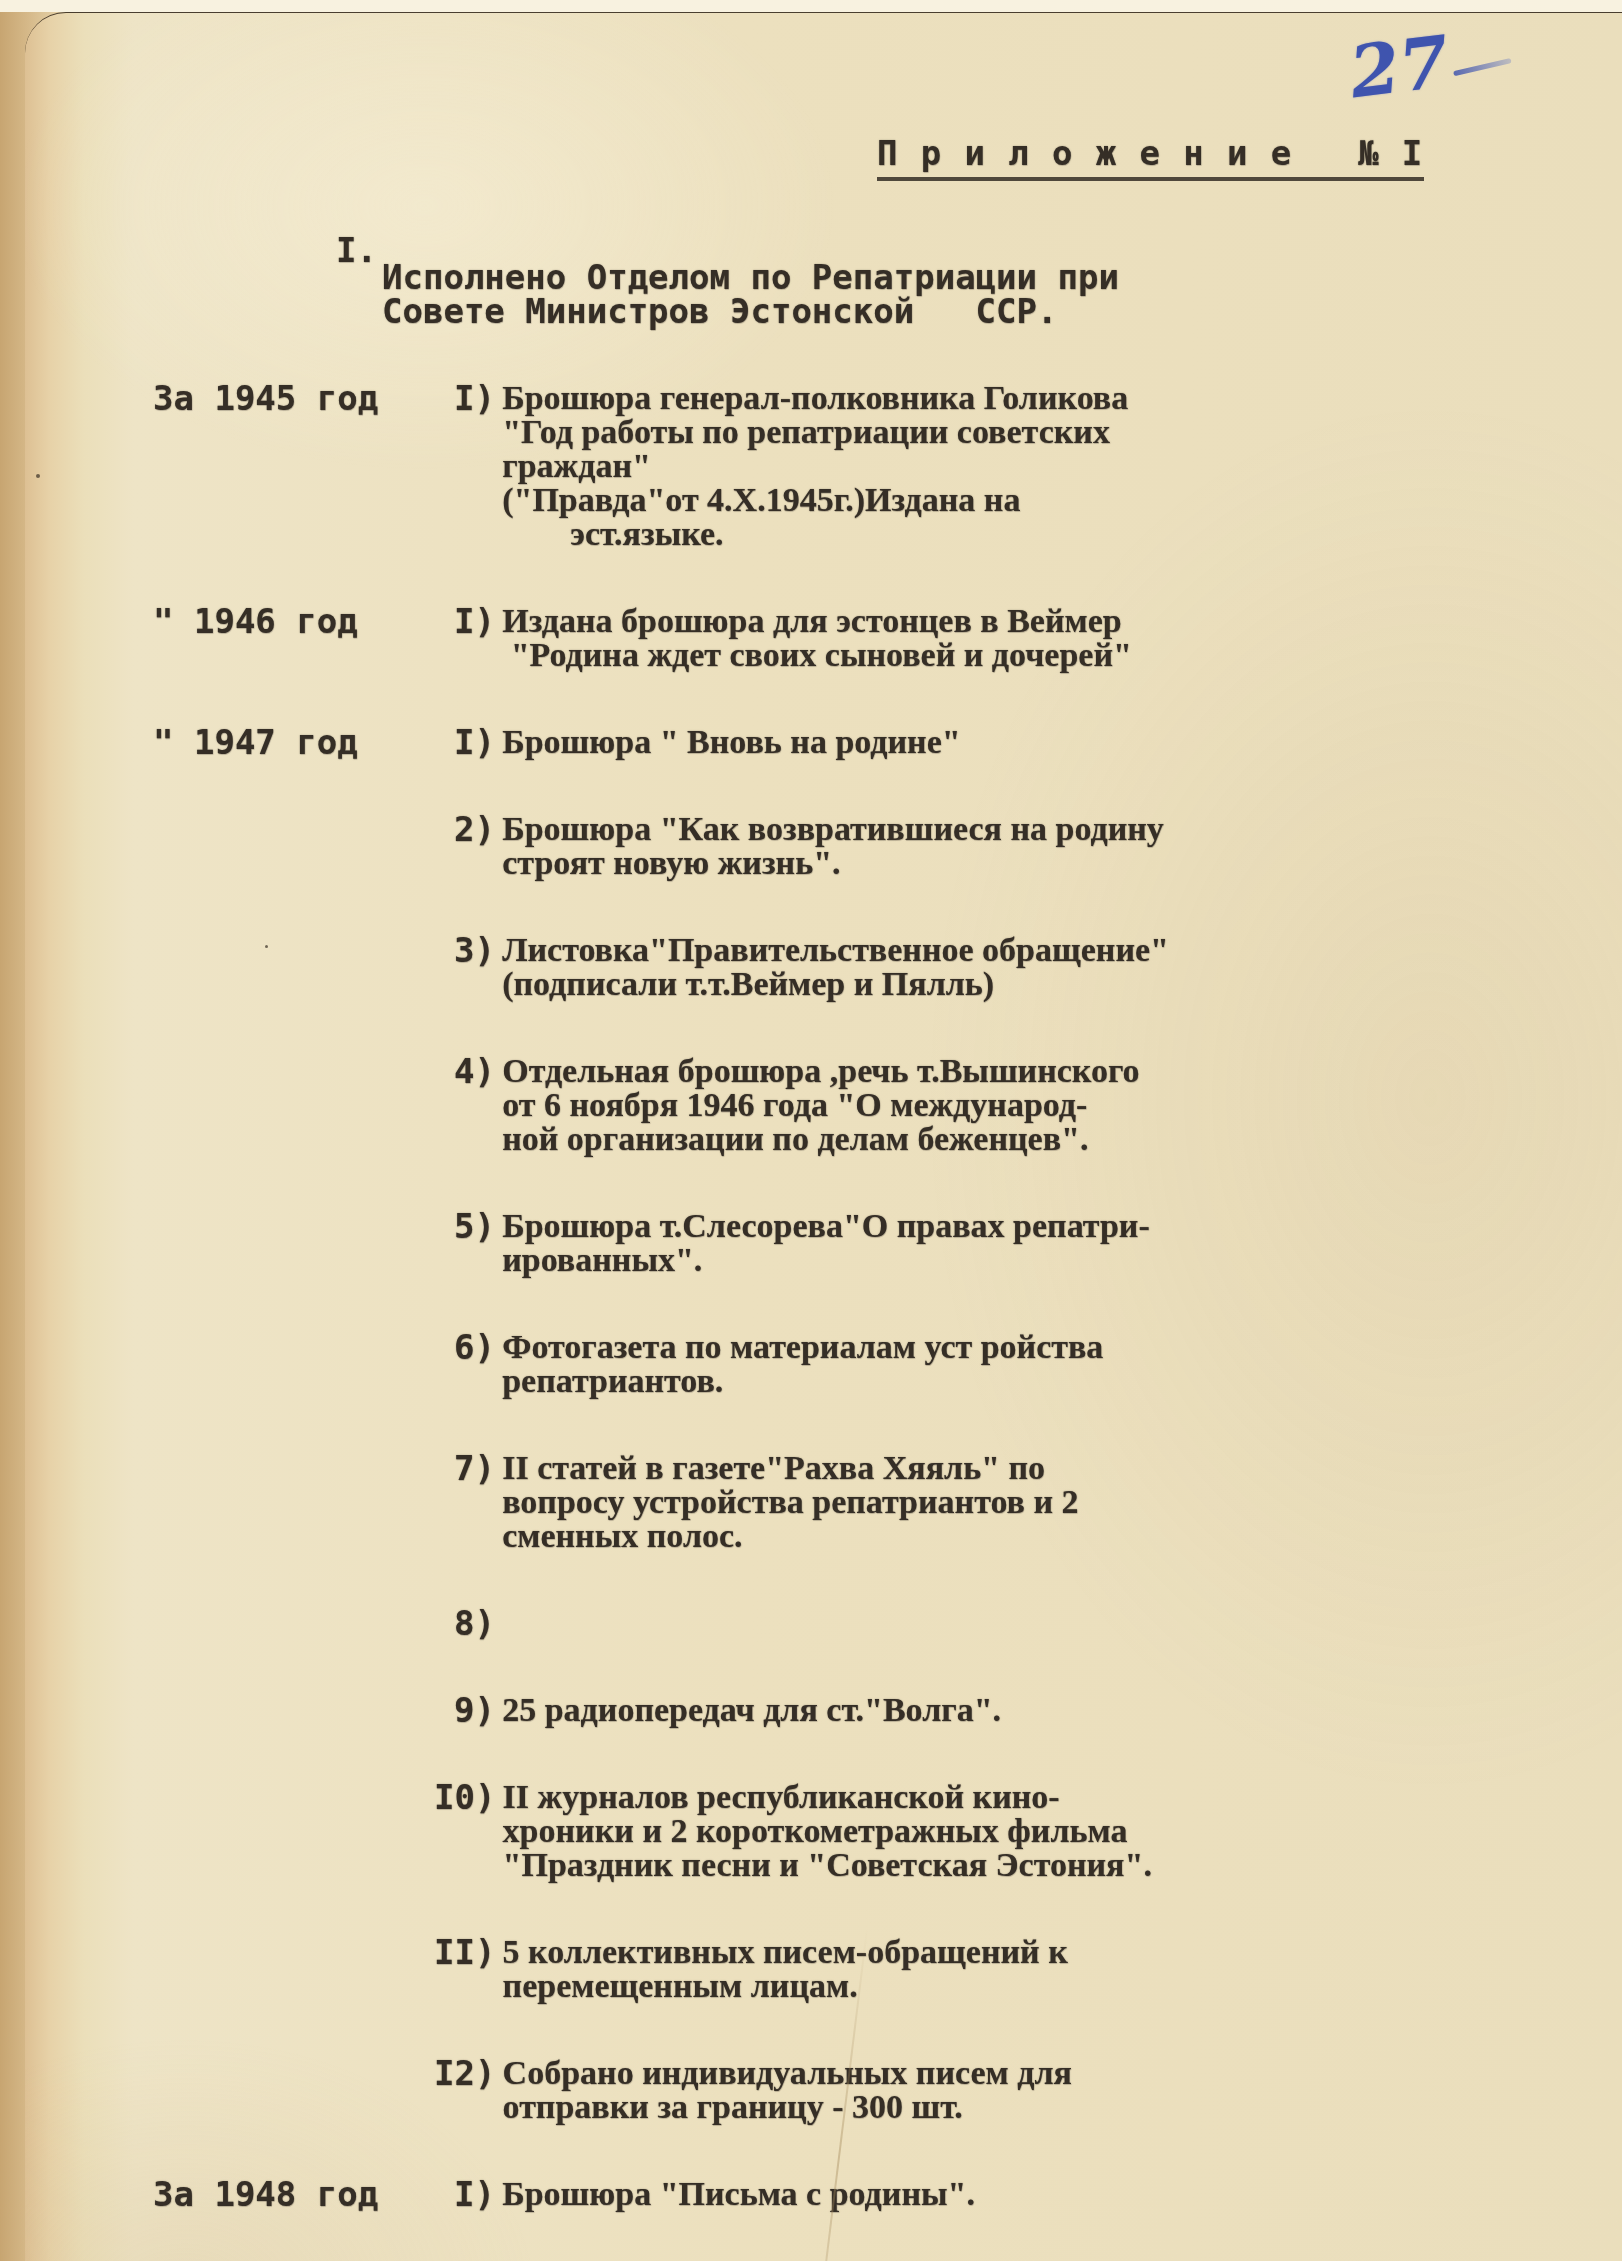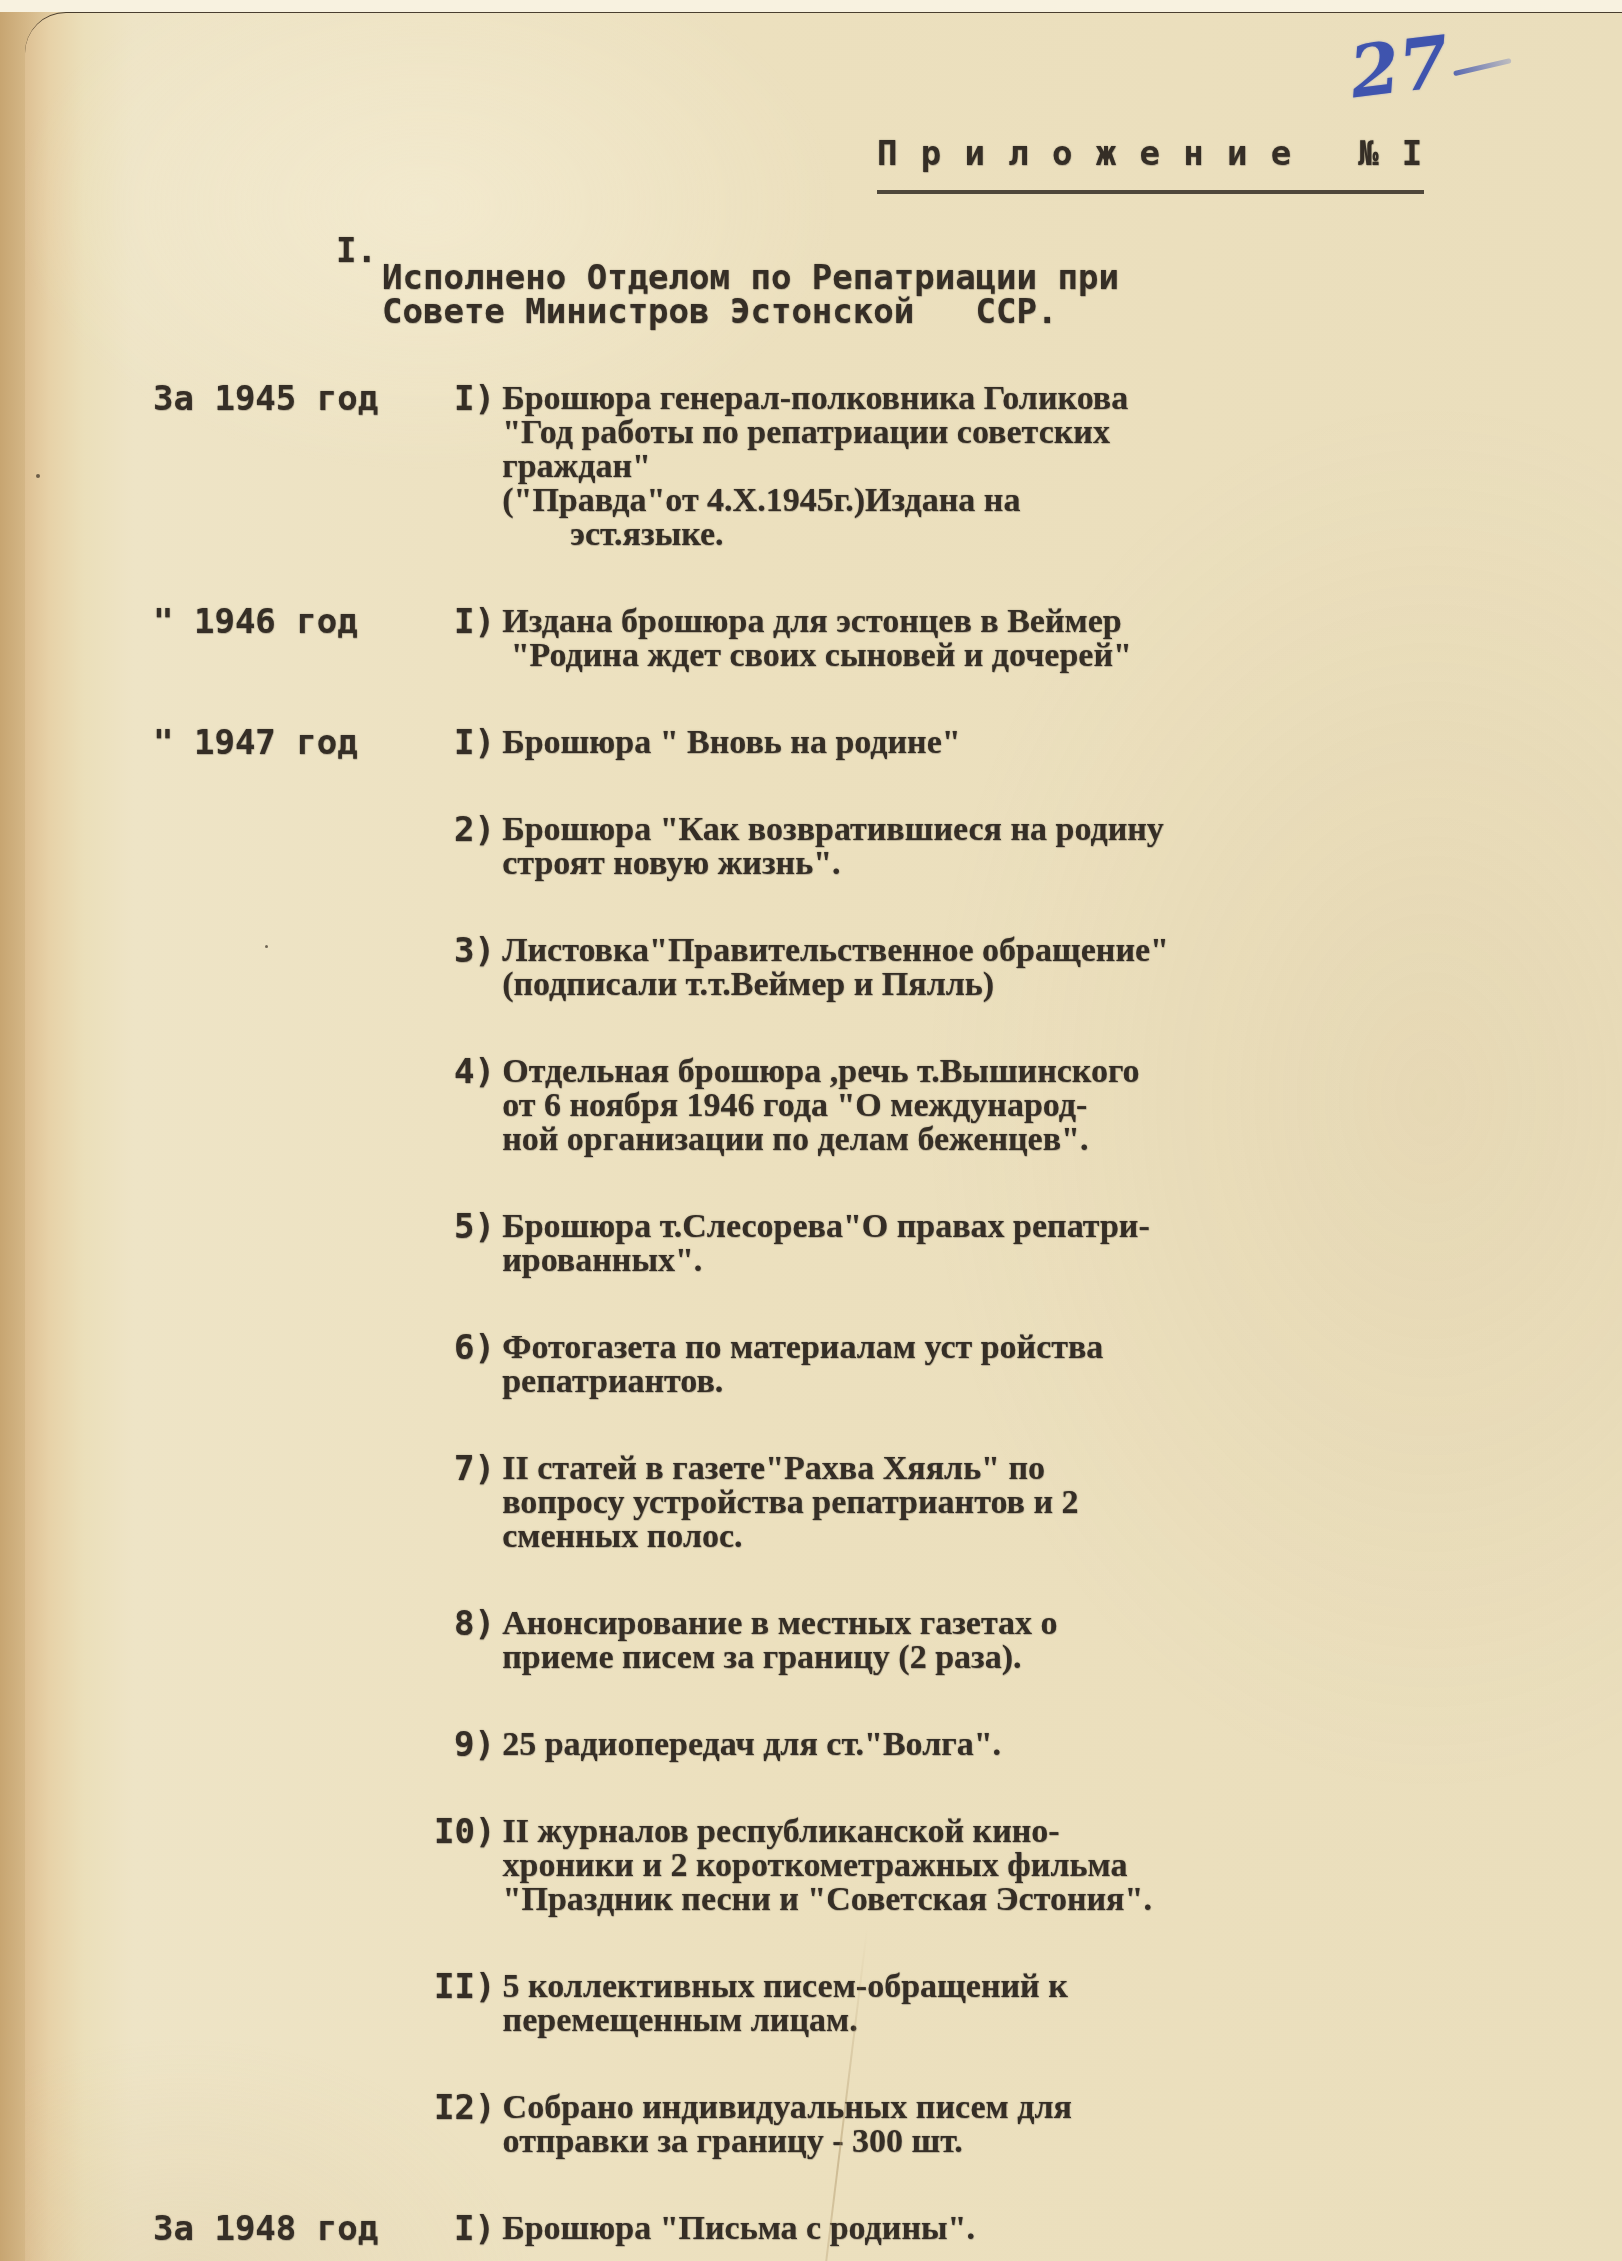--- a/index.html
+++ b/index.html
@@ -59,21 +59,21 @@
   }
   .pn-flourish{
     display:inline-block;width:59px;height:4.5px;margin-left:2.7px;margin-bottom:12.7px;
     background:linear-gradient(90deg, rgba(63,84,174,0.85), rgba(110,128,196,0.35));
     transform:rotate(-6deg);border-radius:2.3px;
   }
 
   .doc-title{
     position:absolute;top:123px;left:852px;
     letter-spacing:1.4px;
-    padding-bottom:20px;
+    padding-bottom:7px;
     border-bottom:4.5px solid rgba(52,45,37,0.85);
     text-align:center;
   }
 
   .content{position:absolute;top:220px;left:0;right:18px;}
 
   .intro{display:flex;padding-left:311px;}
   .intro-num{flex:0 0 46px;}
   .intro-text{flex:1 1 auto;margin-top:27px;}
 
@@ -167,22 +167,20 @@
     <div class="entry-year tw"></div>
     <div class="entry-num tw">7)</div>
     <div class="entry-text tw">II статей в газете"Рахва Хяяль" по
 вопросу устройства репатриантов и 2
 сменных полос.</div>
   </div>
 
   <div class="entry">
     <div class="entry-year tw"></div>
     <div class="entry-num tw">8)</div>
-    <div class="entry-text tw">Анонсирование в местных газетах о
-приеме писем за границу (2 раза).</div>
   </div>
 
   <div class="entry">
     <div class="entry-year tw"></div>
     <div class="entry-num tw">9)</div>
     <div class="entry-text tw">25 радиопередач для ст."Волга".</div>
   </div>
 
   <div class="entry">
     <div class="entry-year tw"></div>

